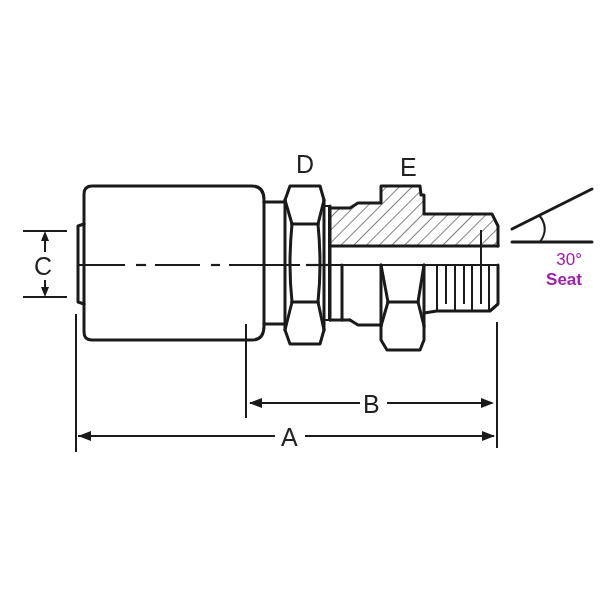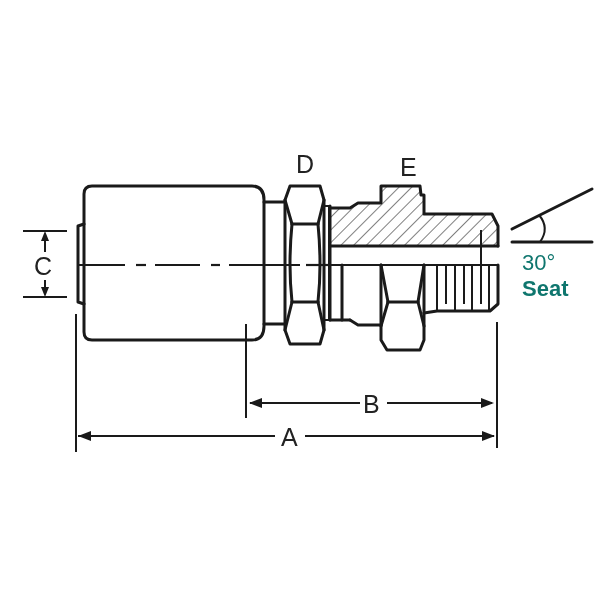--- a/index.html
+++ b/index.html
@@ -2,21 +2,21 @@
 <html><head>
   <meta charset="utf-8">
   <style>
     html, body { margin: 0; padding: 0; background: #ffffff; }
     body { width: 600px; height: 600px; overflow: hidden; position: relative; font-family: "Liberation Sans", sans-serif; }
     svg { position: absolute; left: 0; top: 0; }
     .ln { stroke: #1a1a1a; stroke-width: 3; fill: none; stroke-linejoin: round; stroke-linecap: round; }
     .thin { stroke: #1a1a1a; stroke-width: 2; fill: none; }
     .hatch { stroke: #2a2a2a; stroke-width: 1.2; }
     .lbl { position: absolute; color: #222; font-size: 25px; line-height: 1; }
-    .seat { position: absolute; color: #0f766e; font-size: 22px; font-weight: bold; text-align: left; line-height: 1.2; }
+    .seat { position: absolute; color: #a21caf; font-size: 17px; font-weight: bold; text-align: right; line-height: 1.2; }
   </style>
 </head>
 <body>
 
 <svg width="600" height="600" viewBox="0 0 600 600">
   <defs>
     <pattern id="hatchp" patternUnits="userSpaceOnUse" width="9" height="9" patternTransform="rotate(45)">
       <line x1="0" y1="0" x2="0" y2="9" class="hatch"></line>
     </pattern>
   </defs>

